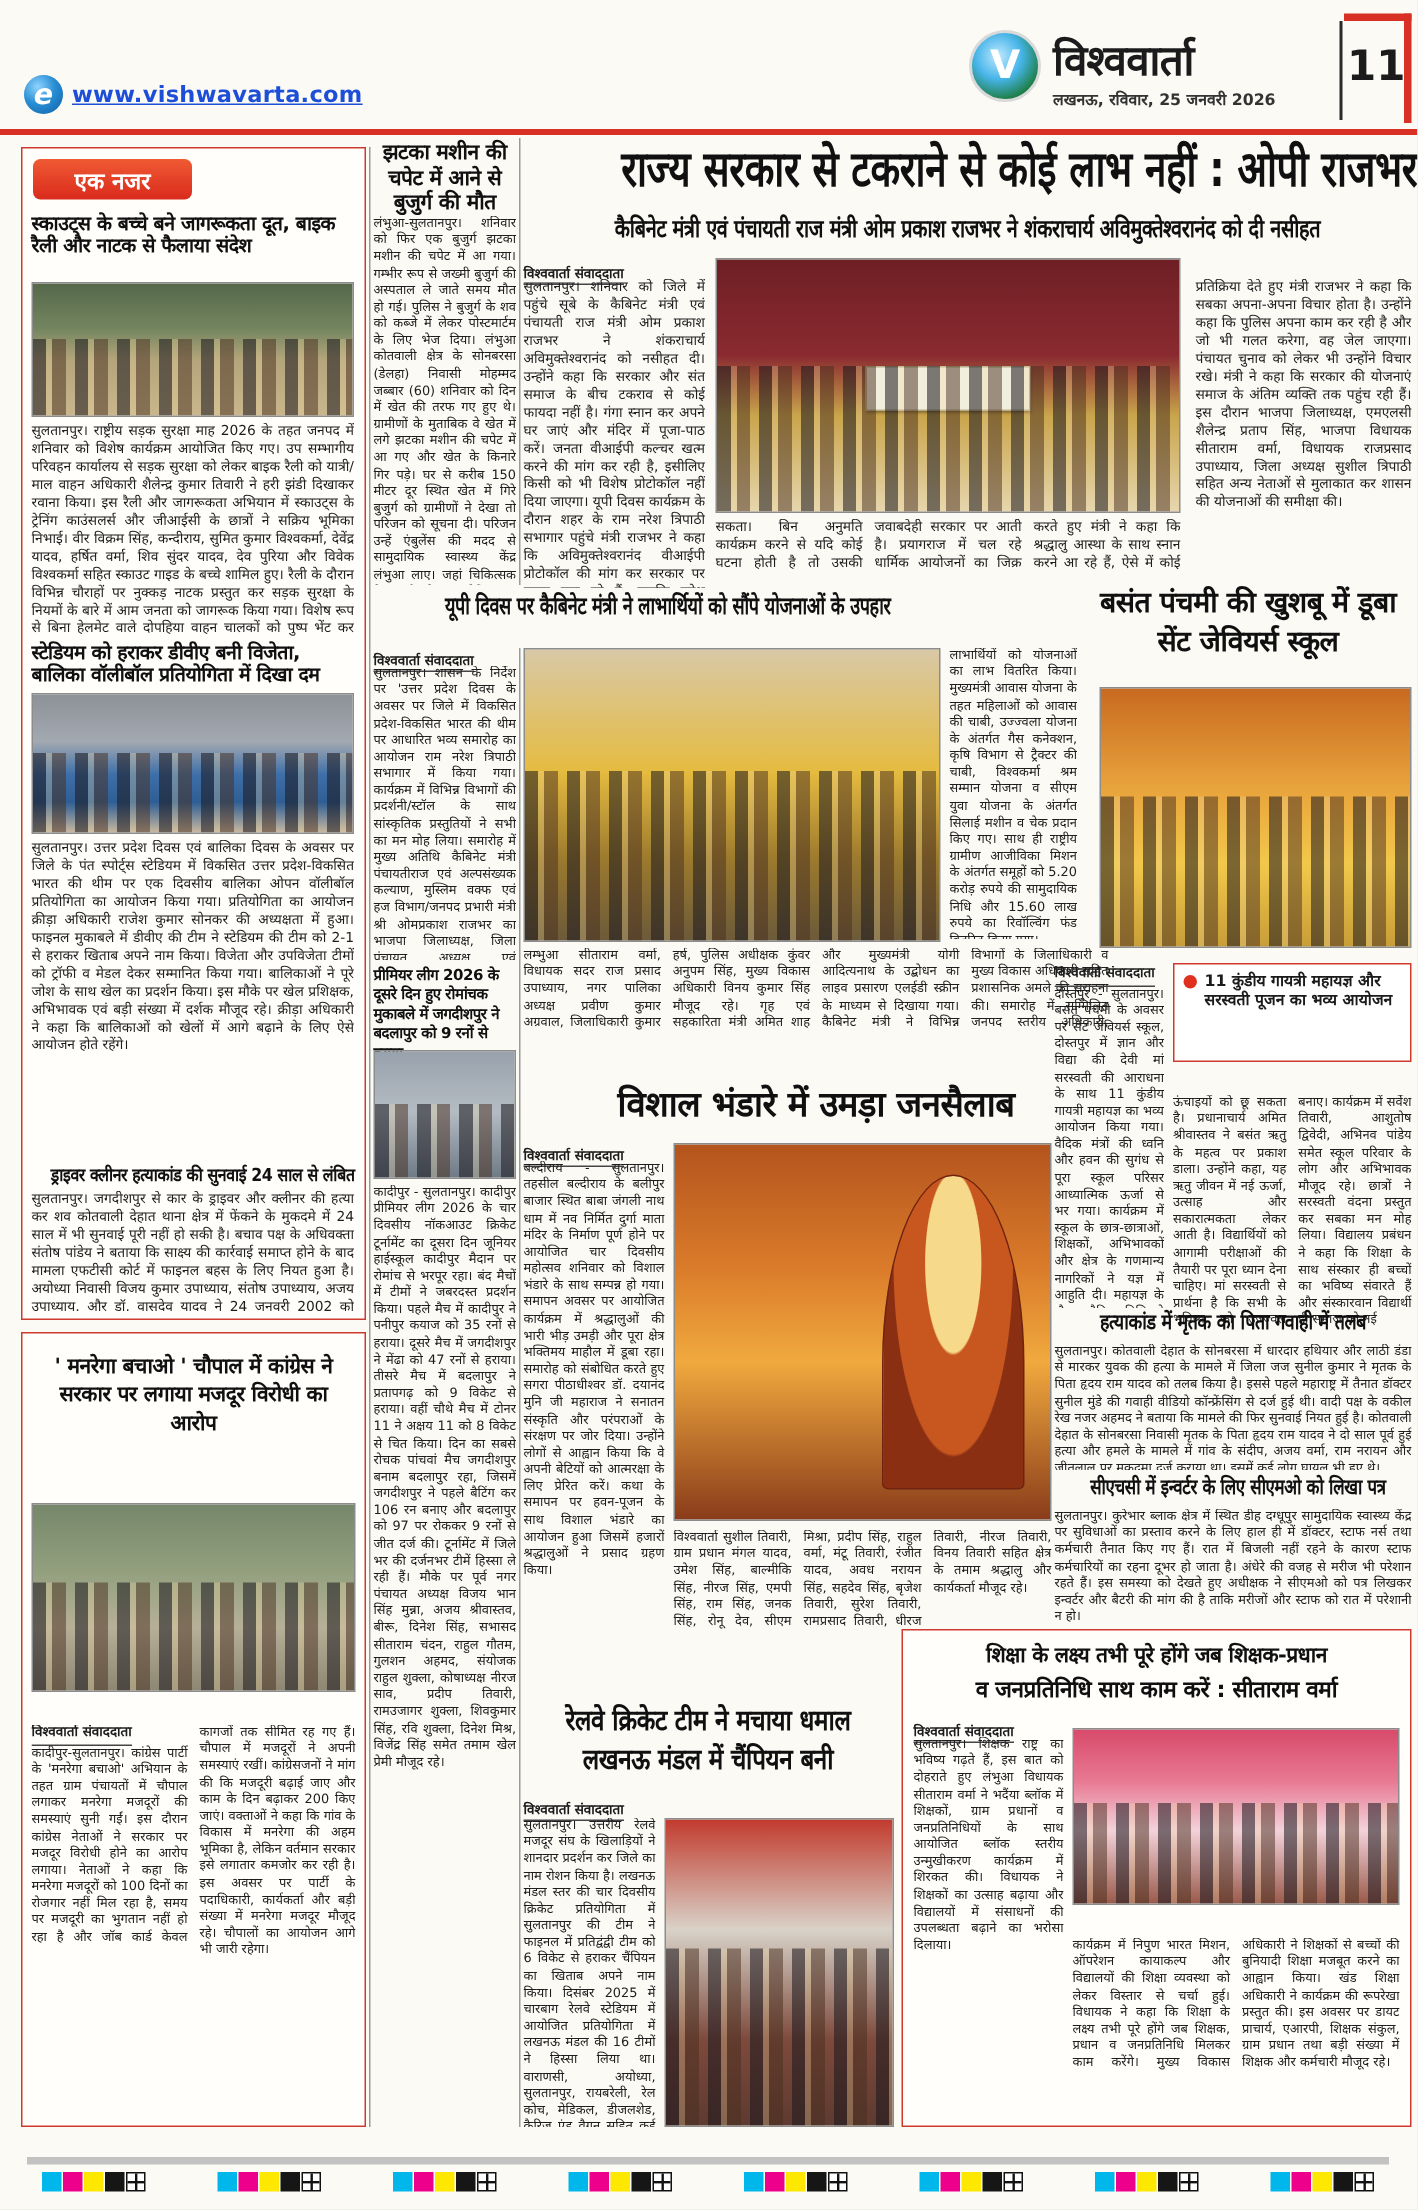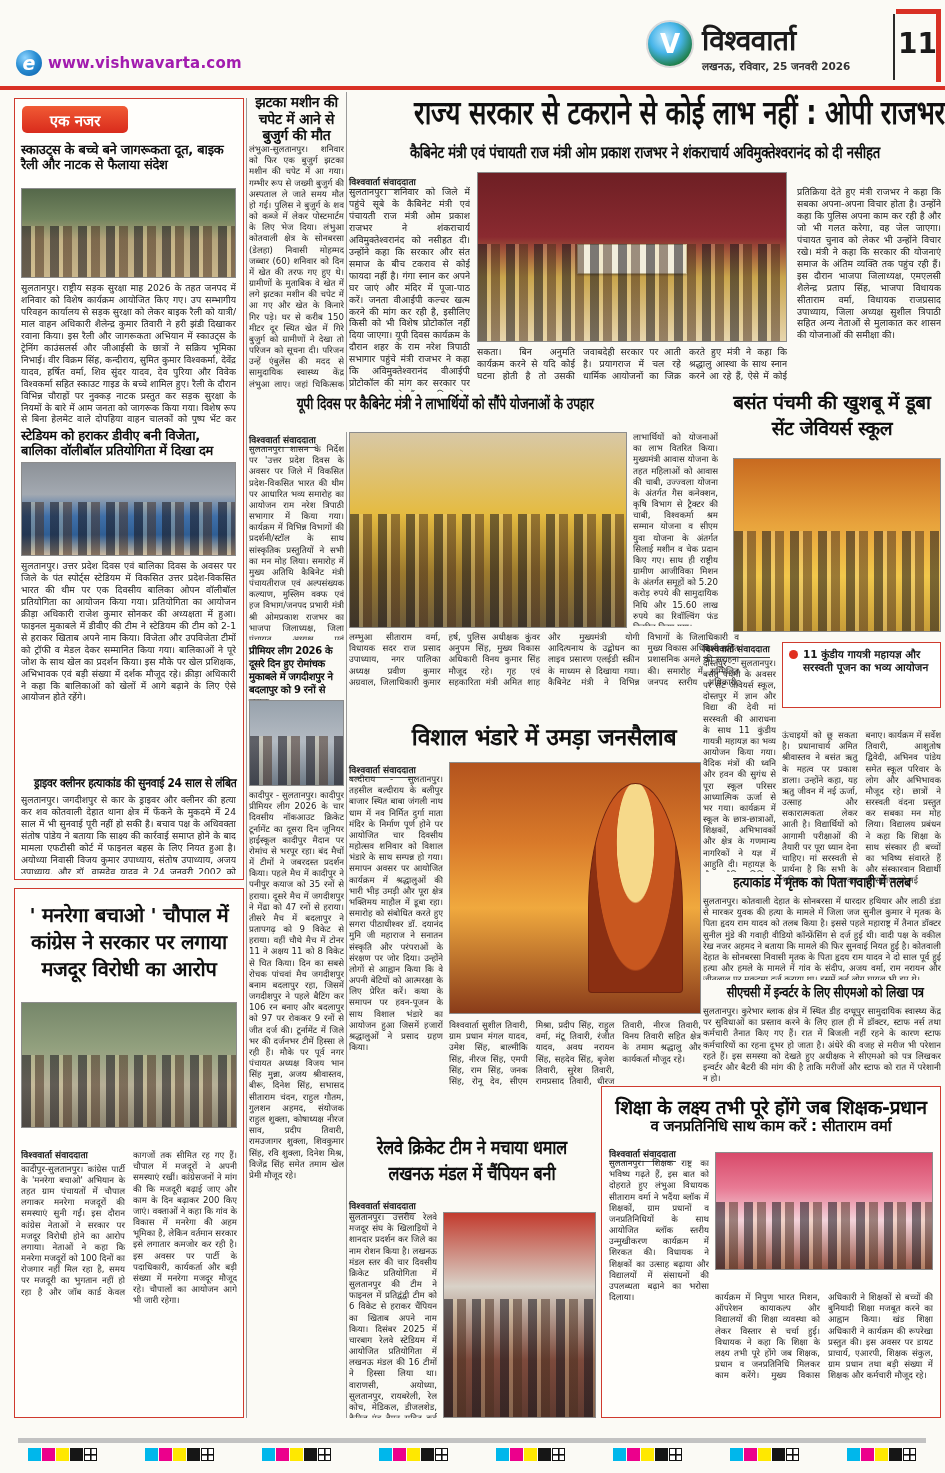--- a/index.html
+++ b/index.html
@@ -9,21 +9,21 @@
     background:#fbfaf5; overflow:hidden;
     font-family:"DejaVu Sans","Liberation Sans",sans-serif;
     color:#1b1b1b;
   }
   .abs { position:absolute; }
   
   .ie-icon{ width:26px; height:26px; border-radius:50%;
     background:radial-gradient(circle at 35% 30%,#8fd4ff 0%,#2a8fd4 45%,#0b5ea8 100%);
     color:#fff; font-weight:bold; font-style:italic; font-size:19px;
     display:flex; align-items:center; justify-content:center; }
-  .url-text{ font-size:15px; font-weight:bold; color:#a21caf; letter-spacing:.2px; }
+  .url-text{ font-size:15px; font-weight:bold; color:#1d4ed8; letter-spacing:.2px;text-decoration:underline; }
   .section-title{ font-size:29px; font-weight:bold; text-align:center; letter-spacing:-.5px; }
   .brand-logo{ width:48px; height:48px; border-radius:50%;
     background:radial-gradient(circle at 40% 35%,#bfe9ff 0%,#46b4e8 40%,#1e7e46 75%,#0d5a86 100%);
     display:flex; align-items:center; justify-content:center;
     color:#fff; font-weight:bold; font-size:26px; border:2px solid #d9d9d9;}
   .brand-name{ font-size:28px; font-weight:bold; letter-spacing:-.5px; }
   .brand-date{ font-size:10.5px; font-weight:bold; color:#333; }
   .pg-divider{ width:2px; background:#2a2a2a; }
   .red{ background:#d93025; }
   .page-num{ font-size:28px; font-weight:bold; text-align:center; }
@@ -101,21 +101,21 @@
   <div class="abs hl" style="left:21px;top:428px;width:215px;font-size:13px;">स्टेडियम को हराकर डीवीए बनी विजेता, बालिका वॉलीबॉल प्रतियोगिता में दिखा दम</div>
   <div class="photo ppl" style="left:21px;top:462px;width:215px;height:94px;background:linear-gradient(180deg,#8d9298 0%,#a3a9b1 34%,#3f6fa8 58%,#2f5e94 78%,#c9b8a0 100%);"></div>
   <div class="abs body-txt" style="left:21px;top:560px;width:215px;height:212px;">सुलतानपुर। उत्तर प्रदेश दिवस एवं बालिका दिवस के अवसर पर जिले के पंत स्पोर्ट्स स्टेडियम में विकसित उत्तर प्रदेश-विकसित भारत की थीम पर एक दिवसीय बालिका ओपन वॉलीबॉल प्रतियोगिता का आयोजन किया गया। प्रतियोगिता का आयोजन क्रीड़ा अधिकारी राजेश कुमार सोनकर की अध्यक्षता में हुआ। फाइनल मुकाबले में डीवीए की टीम ने स्टेडियम की टीम को 2-1 से हराकर खिताब अपने नाम किया। विजेता और उपविजेता टीमों को ट्रॉफी व मेडल देकर सम्मानित किया गया। बालिकाओं ने पूरे जोश के साथ खेल का प्रदर्शन किया। इस मौके पर खेल प्रशिक्षक, अभिभावक एवं बड़ी संख्या में दर्शक मौजूद रहे। क्रीड़ा अधिकारी ने कहा कि बालिकाओं को खेलों में आगे बढ़ाने के लिए ऐसे आयोजन होते रहेंगे।</div>
 
   <div class="abs hl" style="left:21px;top:776px;width:215px;font-size:12px;">
       <span class="cond" style="--sx:.88">ड्राइवर क्लीनर हत्याकांड की सुनवाई 24 साल से लंबित</span>
     </div>
   <div class="abs body-txt" style="left:21px;top:794px;width:215px;height:80px;">सुलतानपुर। जगदीशपुर से कार के ड्राइवर और क्लीनर की हत्या कर शव कोतवाली देहात थाना क्षेत्र में फेंकने के मुकदमे में 24 साल में भी सुनवाई पूरी नहीं हो सकी है। बचाव पक्ष के अधिवक्ता संतोष पांडेय ने बताया कि साक्ष्य की कार्रवाई समाप्त होने के बाद मामला एफटीसी कोर्ट में फाइनल बहस के लिए नियत हुआ है। अयोध्या निवासी विजय कुमार उपाध्याय, संतोष उपाध्याय, अजय उपाध्याय, और डॉ. वासुदेव यादव ने 24 जनवरी 2002 को विवाह देखने जाने के लिए जगदीशपुर टैक्सी स्टैंड से वाहन बुक किया था। आरोप है कि कार लूट के इरादे से आरोपियों ने उसके ड्राइवर इस्लाम और क्लीनर अशोक सिंह की हत्या कर दी थी।</div>
 
   <div class="abs redbox" style="left:14px;top:888px;width:230px;height:530px;"></div>
-  <div class="abs hl center" style="left:24px;top:902px;width:210px;font-size:20px;line-height:1.35;">' मनरेगा बचाओ ' चौपाल में कांग्रेस ने सरकार पर लगाया मजदूर विरोधी का आरोप</div>
+  <div class="abs hl center" style="left:24px;top:902px;width:210px;font-size:14px;line-height:1.35;">' मनरेगा बचाओ ' चौपाल में कांग्रेस ने सरकार पर लगाया मजदूर विरोधी का आरोप</div>
   <div class="photo ppl" style="left:21px;top:1002px;width:216px;height:126px;background:linear-gradient(180deg,#76876a 0%,#92a07e 36%,#b7b098 66%,#8d8672 100%);"></div>
   <div class="abs body-txt cols2 sm" style="left:21px;top:1134px;width:216px;height:278px;">
     <span class="byline">विश्ववार्ता संवाददाता</span><br>
     <span>कादीपुर-सुलतानपुर। कांग्रेस पार्टी के 'मनरेगा बचाओ' अभियान के तहत ग्राम पंचायतों में चौपाल लगाकर मनरेगा मजदूरों की समस्याएं सुनी गईं। इस दौरान कांग्रेस नेताओं ने सरकार पर मजदूर विरोधी होने का आरोप लगाया। नेताओं ने कहा कि मनरेगा मजदूरों को 100 दिनों का रोजगार नहीं मिल रहा है, समय पर मजदूरी का भुगतान नहीं हो रहा है और जॉब कार्ड केवल कागजों तक सीमित रह गए हैं। चौपाल में मजदूरों ने अपनी समस्याएं रखीं। कांग्रेसजनों ने मांग की कि मजदूरी बढ़ाई जाए और काम के दिन बढ़ाकर 200 किए जाएं। वक्ताओं ने कहा कि गांव के विकास में मनरेगा की अहम भूमिका है, लेकिन वर्तमान सरकार इसे लगातार कमजोर कर रही है। इस अवसर पर पार्टी के पदाधिकारी, कार्यकर्ता और बड़ी संख्या में मनरेगा मजदूर मौजूद रहे। चौपालों का आयोजन आगे भी जारी रहेगा।</span>
   </div>
 
   <div class="abs hl center" style="left:249px;top:94px;width:95px;font-size:14px;">झटका मशीन की चपेट में आने से बुजुर्ग की मौत</div>
   <div class="abs body-txt sm" style="left:249px;top:144px;width:95px;height:246px;">लंभुआ-सुलतानपुर। शनिवार को फिर एक बुजुर्ग झटका मशीन की चपेट में आ गया। गम्भीर रूप से जख्मी बुजुर्ग की अस्पताल ले जाते समय मौत हो गई। पुलिस ने बुजुर्ग के शव को कब्जे में लेकर पोस्टमार्टम के लिए भेज दिया। लंभुआ कोतवाली क्षेत्र के सोनबरसा (डेलहा) निवासी मोहम्मद जब्बार (60) शनिवार को दिन में खेत की तरफ गए हुए थे। ग्रामीणों के मुताबिक वे खेत में लगे झटका मशीन की चपेट में आ गए और खेत के किनारे गिर पड़े। घर से करीब 150 मीटर दूर स्थित खेत में गिरे बुजुर्ग को ग्रामीणों ने देखा तो परिजन को सूचना दी। परिजन उन्हें एंबुलेंस की मदद से सामुदायिक स्वास्थ्य केंद्र लंभुआ लाए। जहां चिकित्सक ने बुजुर्ग को मृत घोषित कर दिया। प्रभारी निरीक्षक संदीप राय ने बताया कि शव को कब्जे में लेकर पोस्टमार्टम के लिए भेज दिया गया है। रिपोर्ट आने के बाद ही स्थिति स्पष्ट हो सकेगी।</div>
 
   <div class="abs hl center" style="left:349px;top:143px;width:592px;font-size:16.5px;">
@@ -179,21 +179,21 @@
       <span class="cond" style="--sx:.85">रेलवे क्रिकेट टीम ने मचाया धमाल</span>
     </div>
   <div class="abs hl center" style="left:349px;top:1162px;width:246px;font-size:19px;">
       <span class="cond" style="--sx:.85">लखनऊ मंडल में चैंपियन बनी</span>
     </div>
   <div class="abs" style="left:349px;top:1194px;"><span class="byline">विश्ववार्ता संवाददाता</span></div>
   <div class="abs body-txt sm" style="left:349px;top:1212px;width:88px;height:206px;">सुलतानपुर। उत्तरीय रेलवे मजदूर संघ के खिलाड़ियों ने शानदार प्रदर्शन कर जिले का नाम रोशन किया है। लखनऊ मंडल स्तर की चार दिवसीय क्रिकेट प्रतियोगिता में सुलतानपुर की टीम ने फाइनल में प्रतिद्वंद्वी टीम को 6 विकेट से हराकर चैंपियन का खिताब अपने नाम किया। दिसंबर 2025 में चारबाग रेलवे स्टेडियम में आयोजित प्रतियोगिता में लखनऊ मंडल की 16 टीमों ने हिस्सा लिया था। वाराणसी, अयोध्या, सुलतानपुर, रायबरेली, रेल कोच, मेडिकल, डीजलशेड, कैरिज एंड वैगन सहित कई इकाइयों ने भी टीमें उतारी थीं। शनिवार 24 जनवरी 2026 को सुलतानपुर पहुंचने पर विजेता टीम का भव्य स्वागत किया गया। शाखा परिषद की ओर से खिलाड़ियों को विशेष सम्मान दिया गया। टीम के कप्तान ने इस जीत को सामूहिक प्रयास की सफलता बताया।</div>
   <div class="photo ppl" style="left:443px;top:1212px;width:153px;height:206px;background:linear-gradient(180deg,#c23b2e 0%,#d9d2c8 36%,#7d4a3c 72%,#5e3a30 100%);"></div>
 
   <div class="abs redbox" style="left:601px;top:1086px;width:340px;height:332px;"></div>
-  <div class="abs hl center" style="left:609px;top:1096px;width:324px;font-size:19px;">शिक्षा के लक्ष्य तभी पूरे होंगे जब शिक्षक-प्रधान</div>
+  <div class="abs hl center" style="left:609px;top:1096px;width:324px;font-size:14px;">शिक्षा के लक्ष्य तभी पूरे होंगे जब शिक्षक-प्रधान</div>
   <div class="abs hl center" style="left:609px;top:1118px;width:324px;font-size:15px;">व जनप्रतिनिधि साथ काम करें : सीताराम वर्मा</div>
   <div class="abs" style="left:609px;top:1142px;"><span class="byline">विश्ववार्ता संवाददाता</span></div>
   <div class="abs body-txt sm" style="left:609px;top:1158px;width:100px;height:252px;">सुलतानपुर। शिक्षक राष्ट्र का भविष्य गढ़ते हैं, इस बात को दोहराते हुए लंभुआ विधायक सीताराम वर्मा ने भदैंया ब्लॉक में शिक्षकों, ग्राम प्रधानों व जनप्रतिनिधियों के साथ आयोजित ब्लॉक स्तरीय उन्मुखीकरण कार्यक्रम में शिरकत की। विधायक ने शिक्षकों का उत्साह बढ़ाया और विद्यालयों में संसाधनों की उपलब्धता बढ़ाने का भरोसा दिलाया।</div>
   <div class="photo ppl" style="left:715px;top:1152px;width:218px;height:118px;background:linear-gradient(180deg,#d84a6a 0%,#e87a94 30%,#f3d2da 58%,#9a5a4a 100%);"></div>
   <div class="abs body-txt cols2 sm" style="left:715px;top:1276px;width:218px;height:134px;">कार्यक्रम में निपुण भारत मिशन, ऑपरेशन कायाकल्प और विद्यालयों की शिक्षा व्यवस्था को लेकर विस्तार से चर्चा हुई। विधायक ने कहा कि शिक्षा के लक्ष्य तभी पूरे होंगे जब शिक्षक, प्रधान व जनप्रतिनिधि मिलकर काम करेंगे। मुख्य विकास अधिकारी ने शिक्षकों से बच्चों की बुनियादी शिक्षा मजबूत करने का आह्वान किया। खंड शिक्षा अधिकारी ने कार्यक्रम की रूपरेखा प्रस्तुत की। इस अवसर पर डायट प्राचार्य, एआरपी, शिक्षक संकुल, ग्राम प्रधान तथा बड़ी संख्या में शिक्षक और कर्मचारी मौजूद रहे।</div>
 
   <div class="abs graybar" style="left:18px;top:1438px;width:908px;height:5px;"></div>
   <div class="abs reg-row" style="left:28px;top:1448px;width:888px;">
     <span class="reg-group">
         <span class="sq c"></span>

